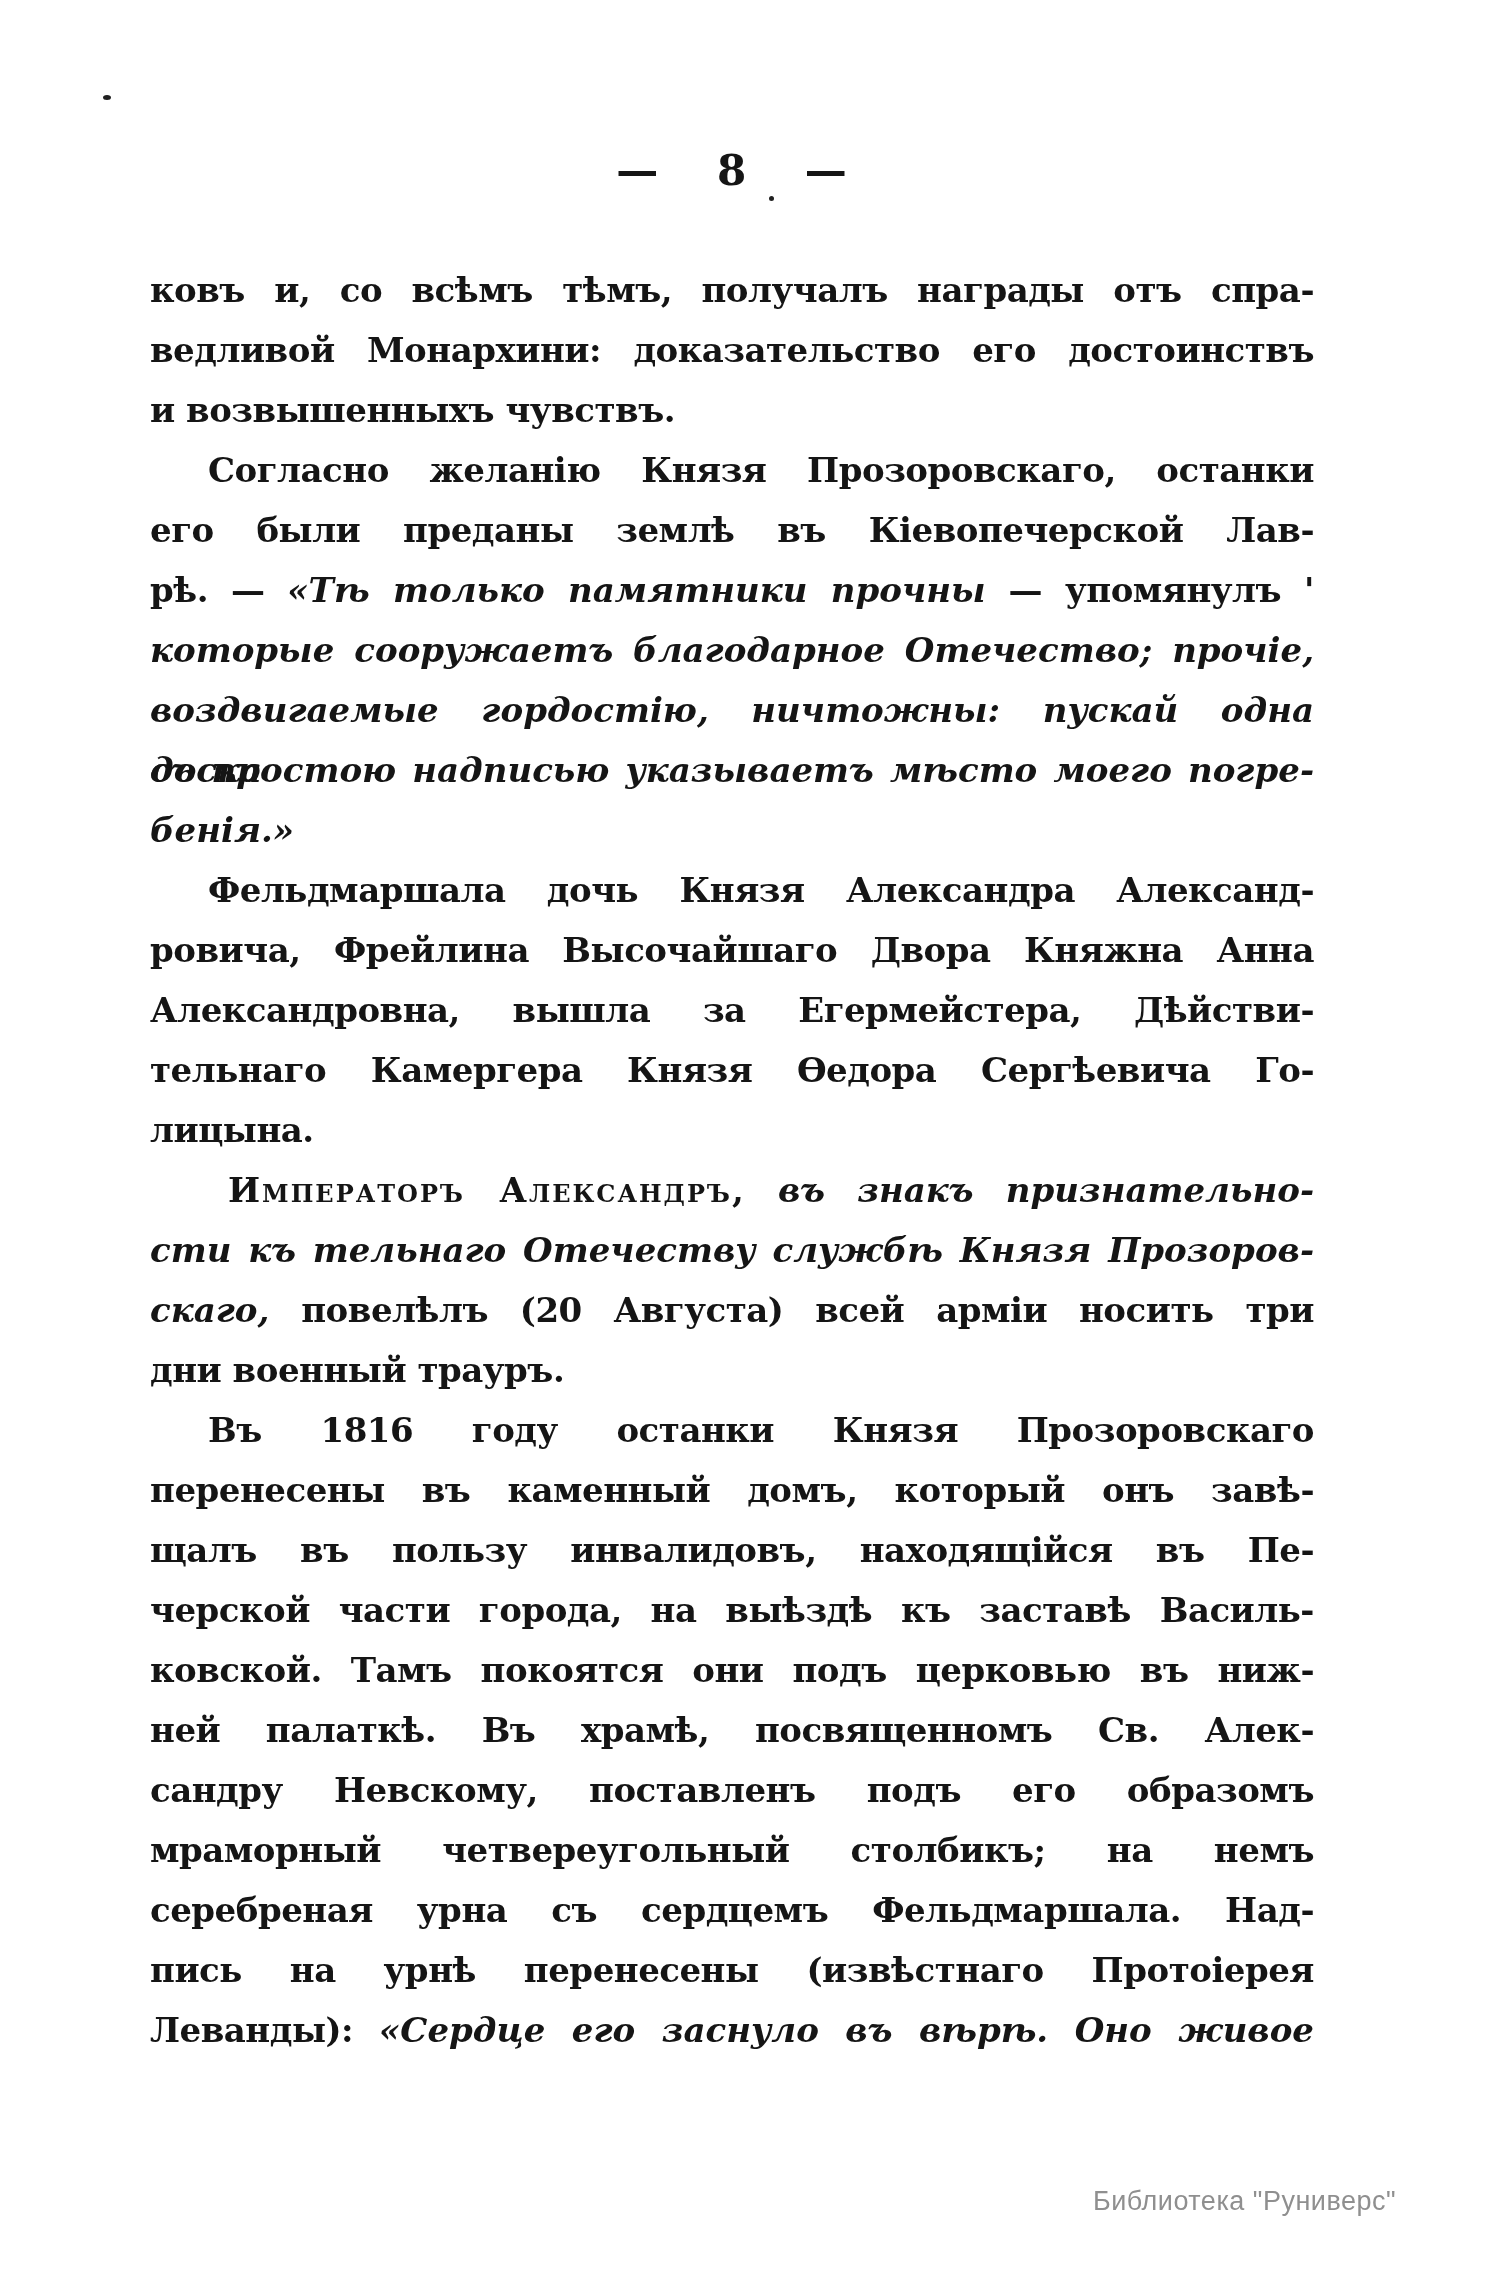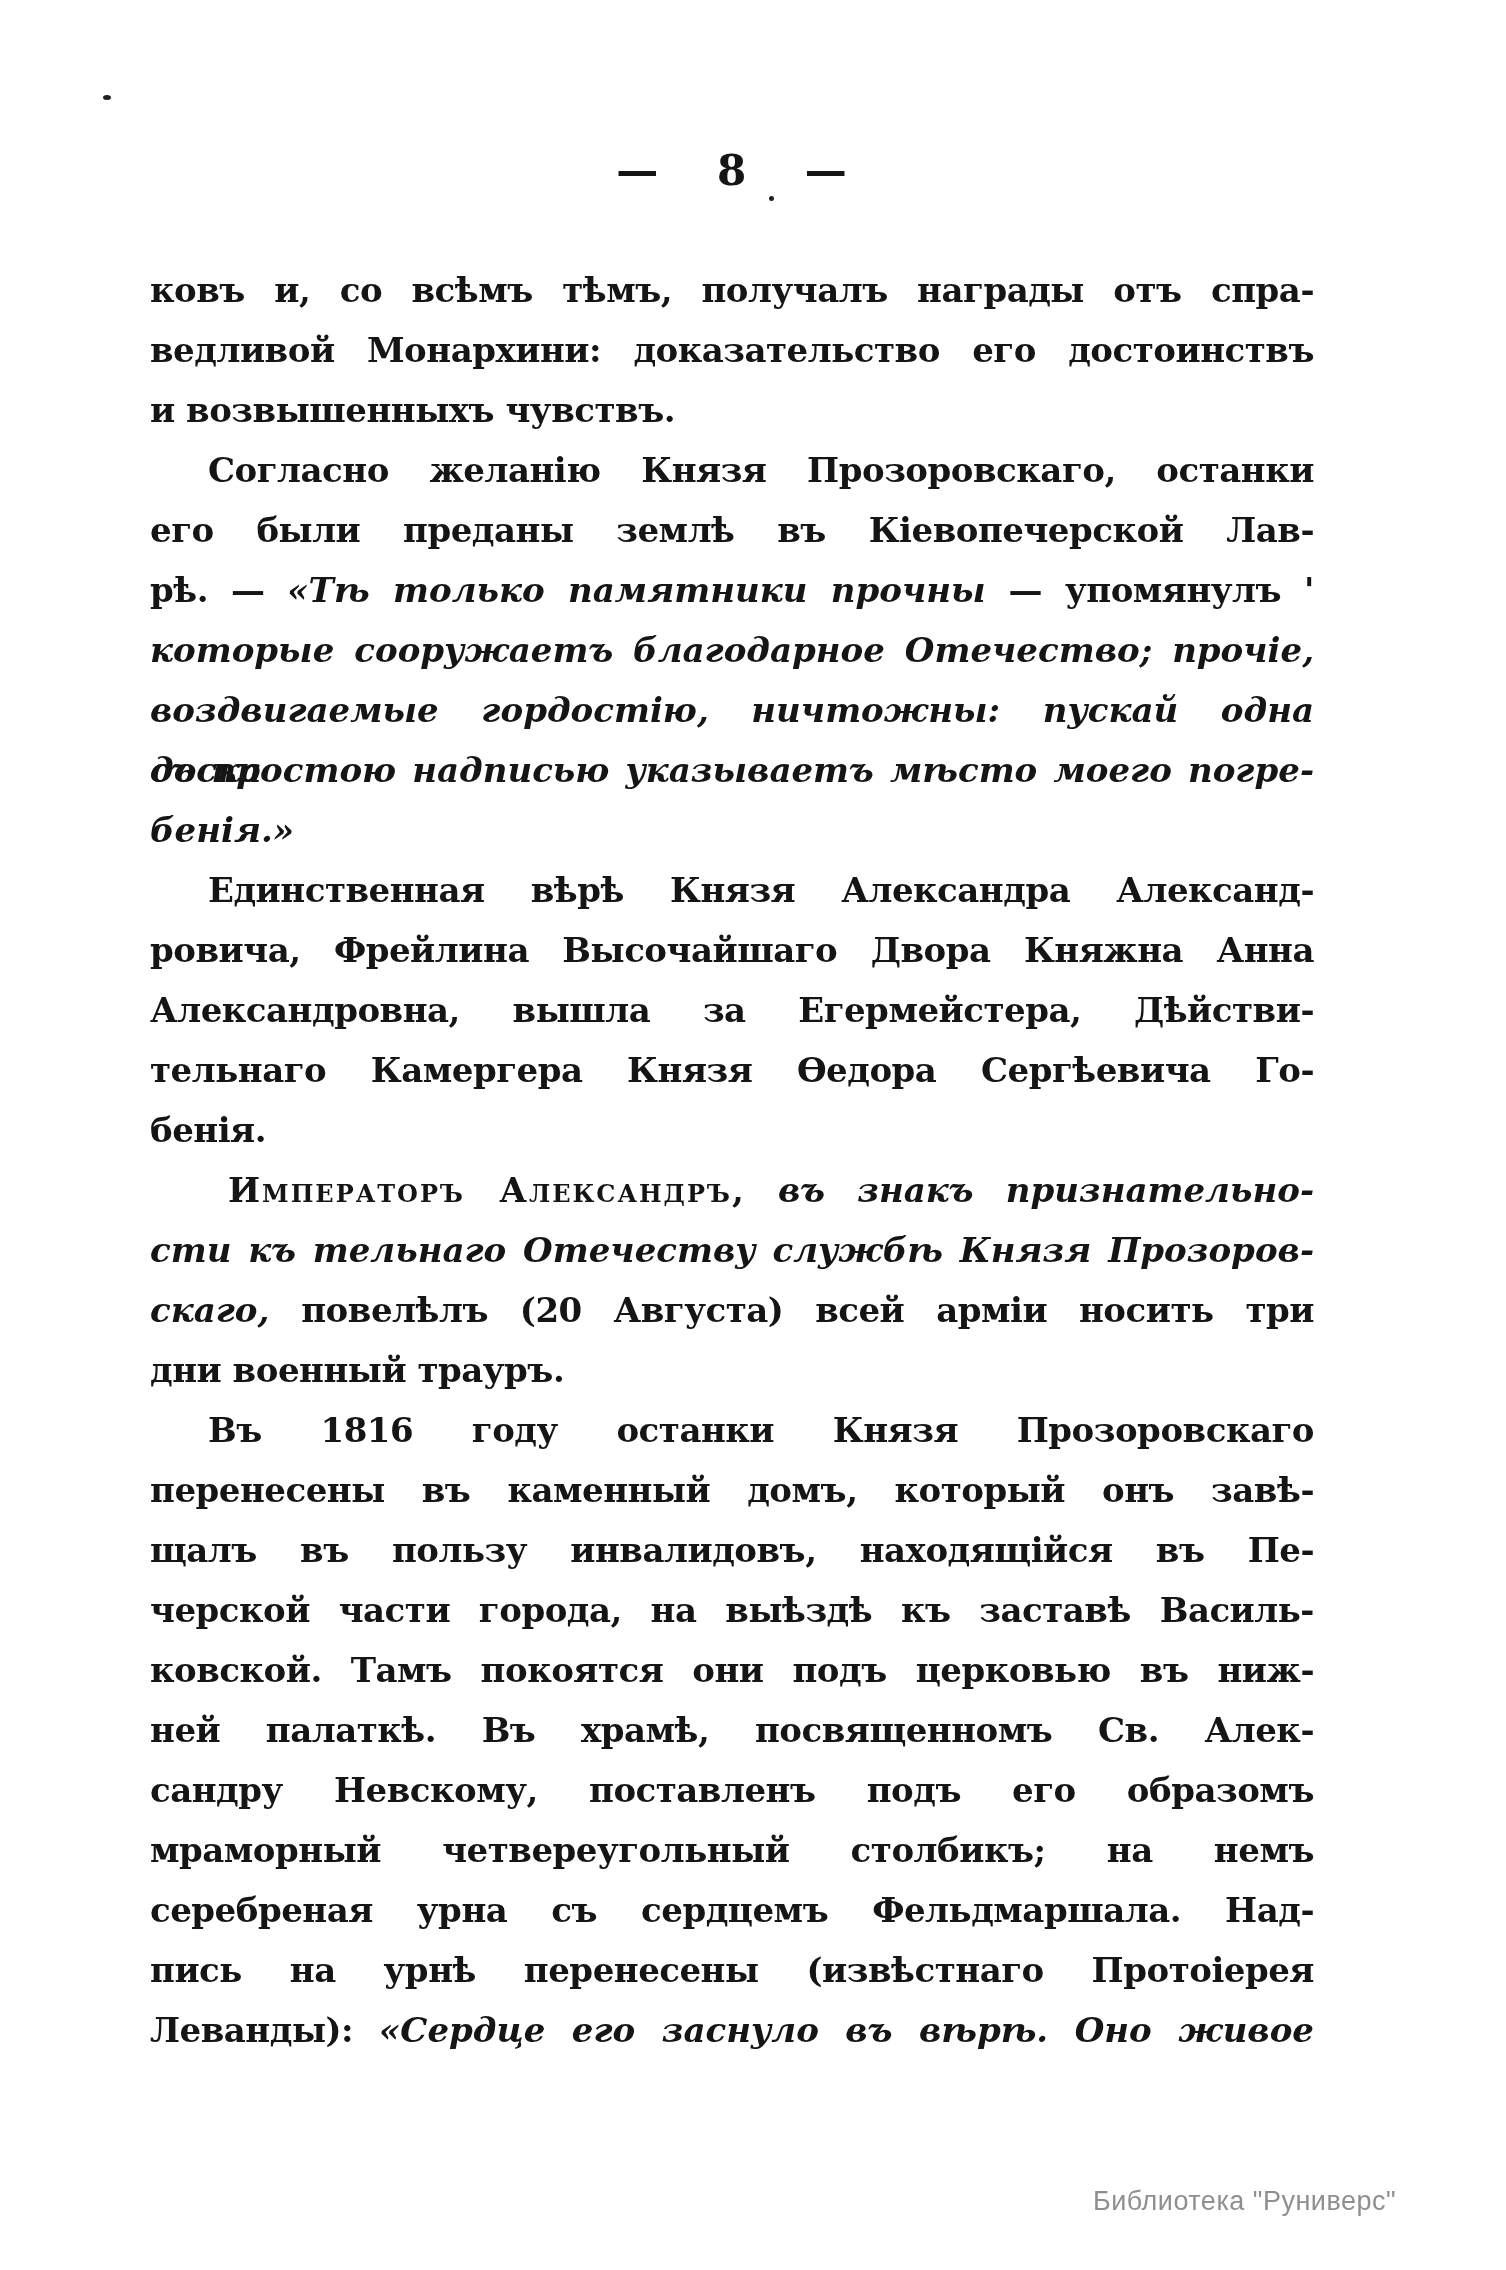--- a/index.html
+++ b/index.html
@@ -64,25 +64,25 @@
       <div class="line"><span class="seg-r">ковъ и, со всѣмъ тѣмъ, получалъ награды отъ спра-</span></div>
       <div class="line"><span class="seg-r">ведливой Монархини: доказательство его достоинствъ</span></div>
       <div class="line last"><span class="seg-r">и возвышенныхъ чувствъ.</span></div>
       <div class="line indent"><span class="seg-r">Согласно желанію Князя Прозоровскаго, останки</span></div>
       <div class="line"><span class="seg-r">его были преданы землѣ въ Кіевопечерской Лав-</span></div>
       <div class="line"><span class="seg-r">рѣ. — </span><span class="seg-i">«Тѣ только памятники прочны</span><span class="seg-r"> — упомянулъ '</span></div>
       <div class="line"><span class="seg-i">которые сооружаетъ благодарное Отечество; прочіе,</span></div>
       <div class="line"><span class="seg-i">воздвигаемые гордостію, ничтожны: пускай одна доска</span></div>
       <div class="line"><span class="seg-i">съ простою надписью указываетъ мѣсто моего погре-</span></div>
       <div class="line last"><span class="seg-i">бенія.»</span></div>
-      <div class="line indent"><span class="seg-r">Единственная вѣрѣ Князя Александра Александ-</span></div>
+      <div class="line indent"><span class="seg-r">Фельдмаршала дочь Князя Александра Александ-</span></div>
       <div class="line"><span class="seg-r">ровича, Фрейлина Высочайшаго Двора Княжна Анна</span></div>
       <div class="line"><span class="seg-r">Александровна, вышла за Егермейстера, Дѣйстви-</span></div>
       <div class="line"><span class="seg-r">тельнаго Камергера Князя Ѳедора Сергѣевича Го-</span></div>
-      <div class="line last"><span class="seg-r">бенія.</span></div>
+      <div class="line last"><span class="seg-r">лицына.</span></div>
       <div class="line indent"><span class="seg-sc">Императоръ Александръ,</span><span class="seg-i"> въ знакъ признательно-</span></div>
       <div class="line"><span class="seg-i">сти къ тельнаго Отечеству службѣ Князя Прозоров-</span></div>
       <div class="line"><span class="seg-i">скаго,</span><span class="seg-r"> повелѣлъ (20 Августа) всей арміи носить три</span></div>
       <div class="line last"><span class="seg-r">дни военный трауръ.</span></div>
       <div class="line indent"><span class="seg-r">Въ 1816 году останки Князя Прозоровскаго</span></div>
       <div class="line"><span class="seg-r">перенесены въ каменный домъ, который онъ завѣ-</span></div>
       <div class="line"><span class="seg-r">щалъ въ пользу инвалидовъ, находящійся въ Пе-</span></div>
       <div class="line"><span class="seg-r">черской части города, на выѣздѣ къ заставѣ Василь-</span></div>
       <div class="line"><span class="seg-r">ковской. Тамъ покоятся они подъ церковью въ ниж-</span></div>
       <div class="line"><span class="seg-r">ней палаткѣ. Въ храмѣ, посвященномъ Св. Алек-</span></div>

